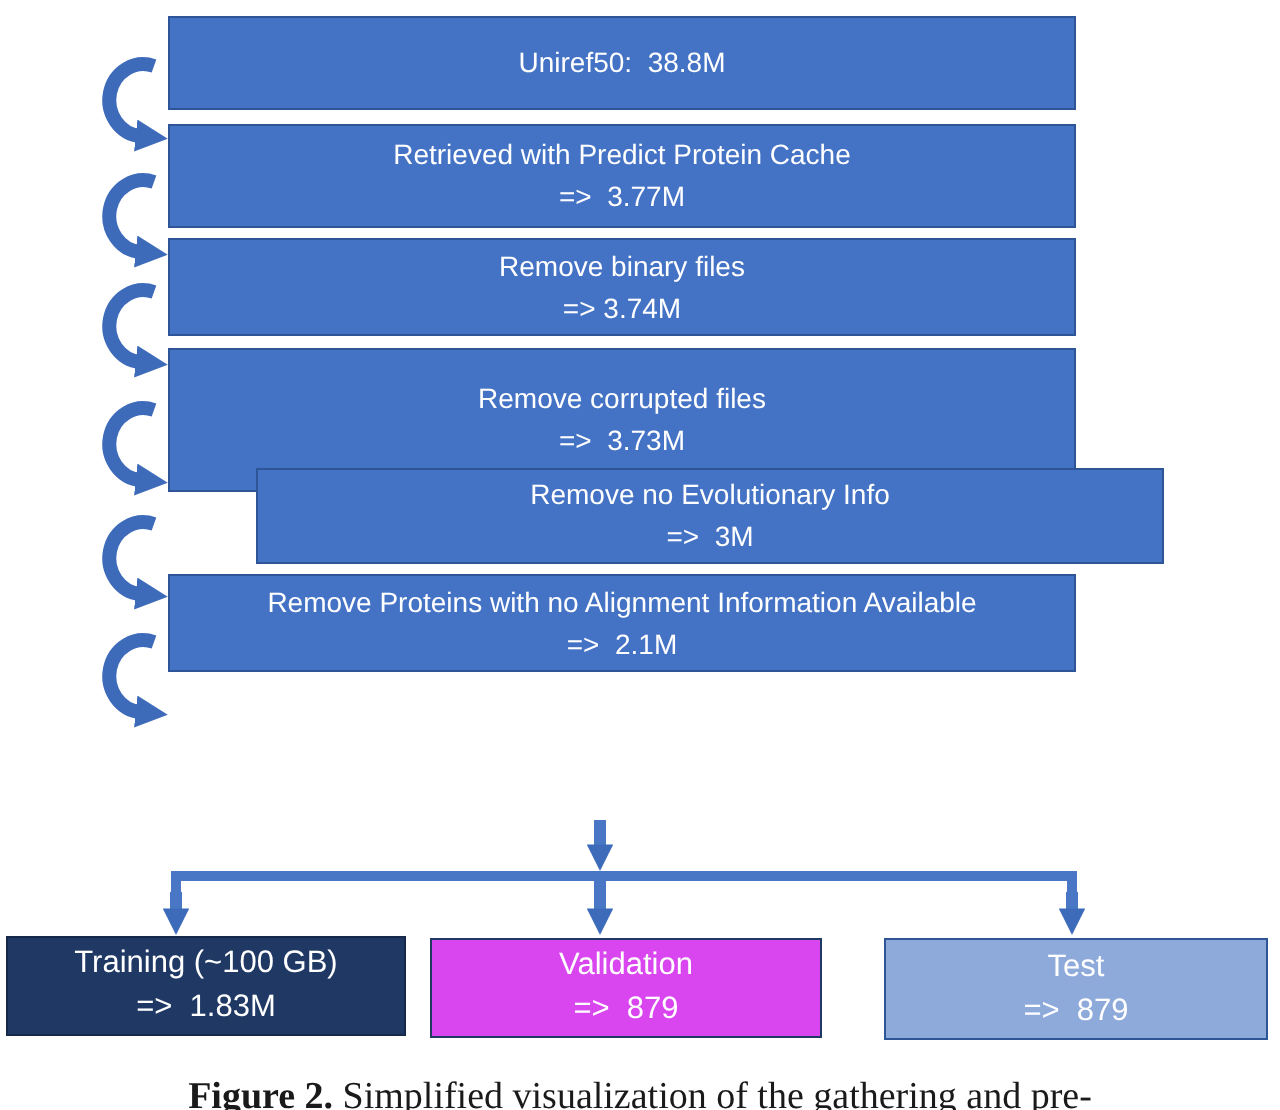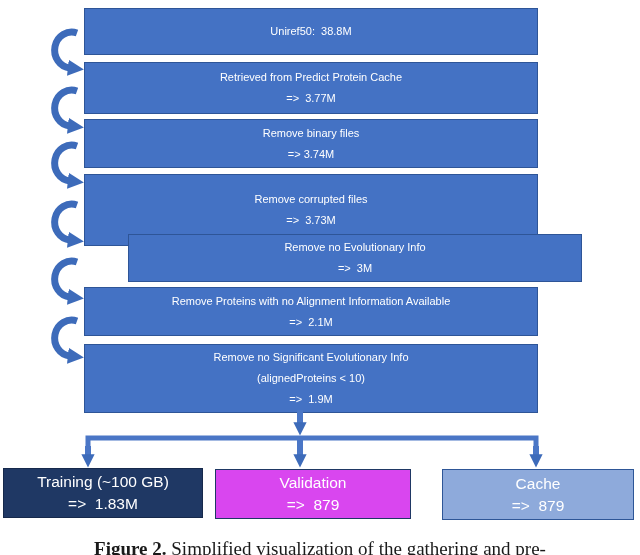--- a/index.html
+++ b/index.html
@@ -4,21 +4,21 @@
 <style>
   html,body { margin:0; padding:0; }
   .stage {
     position:relative; width:640px; height:555px; background:#ffffff;
     overflow:hidden; font-family:"Liberation Sans", sans-serif;
   }
   .fbox {
     position:absolute; left:84px; width:454px; box-sizing:border-box;
     background:#4472c4; border:1.6px solid #2e5597; color:#ffffff;
     display:flex; flex-direction:column; justify-content:center; align-items:center;
-    text-align:center; font-size:11px; line-height:21px;
+    text-align:center; font-size:14px; line-height:21px;
   }
   .obox {
     position:absolute; box-sizing:border-box; color:#ffffff;
     display:flex; flex-direction:column; justify-content:center; align-items:center;
     text-align:center; font-size:15.5px; line-height:22px;
   }
   .obox.training   { background:#1f3864; border:1.5px solid #16294b; }
   .obox.validation { background:#d946ef; border:1.5px solid #1f3864; }
   .obox.test       { background:#8eaadb; border:1.6px solid #2e5697; }
   .line { white-space:pre; }
@@ -45,21 +45,21 @@
         <path d="M0,0 L3,1.5 L0,3 z" fill="#3d6bba"></path>
       </marker>
     </defs>
   </svg>
 
   <div class="fbox" style="top:8px;height:47px;">
     <span class="line">Uniref50:  38.8M</span>
   </div>
 
   <div class="fbox" style="top:62px;height:52px;">
-    <span class="line">Retrieved from Predict Protein Cache</span>
+    <span class="line">Retrieved with Predict Protein Cache</span>
     <span class="line">=&gt;  3.77M</span>
   </div>
 
   <div class="fbox" style="top:119px;height:49px;justify-content:center;">
     <span class="line">Remove binary files</span>
     <span class="line">=&gt; 3.74M</span>
   </div>
 
   <div class="fbox" style="top:174px;height:72px;align-items:center;">
     <span class="line">Remove corrupted files</span>
@@ -69,25 +69,20 @@
   <div class="fbox" style="top:234px;height:48px;margin-left:44px;">
     <span class="line">Remove no Evolutionary Info</span>
     <span class="line">=&gt;  3M</span>
   </div>
 
   <div class="fbox" style="top:287px;height:49px;justify-content:center;">
     <span class="line">Remove Proteins with no Alignment Information Available</span>
     <span class="line">=&gt;  2.1M</span>
   </div>
 
-  <div class="fbox" style="top:344px;height:69px;">
-    <span class="line">Remove no Significant Evolutionary Info</span>
-    <span class="line">(alignedProteins &lt; 10)</span>
-    <span class="line">=&gt;  1.9M</span>
-  </div>
 
   <svg class="curve-arrow" style="top:25px" viewBox="0 0 46 54">
     <path d="M38,8 A17,18 0 1 0 31,43" fill="none" stroke="#3d6bba" stroke-width="7" marker-end="url(#curveHead)"></path>
   </svg>
   <svg class="curve-arrow" style="top:83px" viewBox="0 0 46 54">
     <path d="M38,8 A17,18 0 1 0 31,43" fill="none" stroke="#3d6bba" stroke-width="7" marker-end="url(#curveHead)"></path>
   </svg>
   <svg class="curve-arrow" style="top:138px" viewBox="0 0 46 54">
     <path d="M38,8 A17,18 0 1 0 31,43" fill="none" stroke="#3d6bba" stroke-width="7" marker-end="url(#curveHead)"></path>
   </svg>
@@ -111,19 +106,19 @@
 
   <div class="obox training" style="left:3px;top:468px;width:200px;height:50px;">
     <span class="line">Training (~100 GB)</span>
     <span class="line">=&gt;  1.83M</span>
   </div>
   <div class="obox validation" style="left:215px;top:469px;width:196px;height:50px;">
     <span class="line">Validation</span>
     <span class="line">=&gt;  879</span>
   </div>
   <div class="obox test" style="left:442px;top:469px;width:192px;height:51px;">
-    <span class="line">Cache</span>
+    <span class="line">Test</span>
     <span class="line">=&gt;  879</span>
   </div>
 
   <div class="caption"><b>Figure 2.</b><span> Simplified visualization of the gathering and pre-</span></div>
 
 </div>
 
 </body></html>

